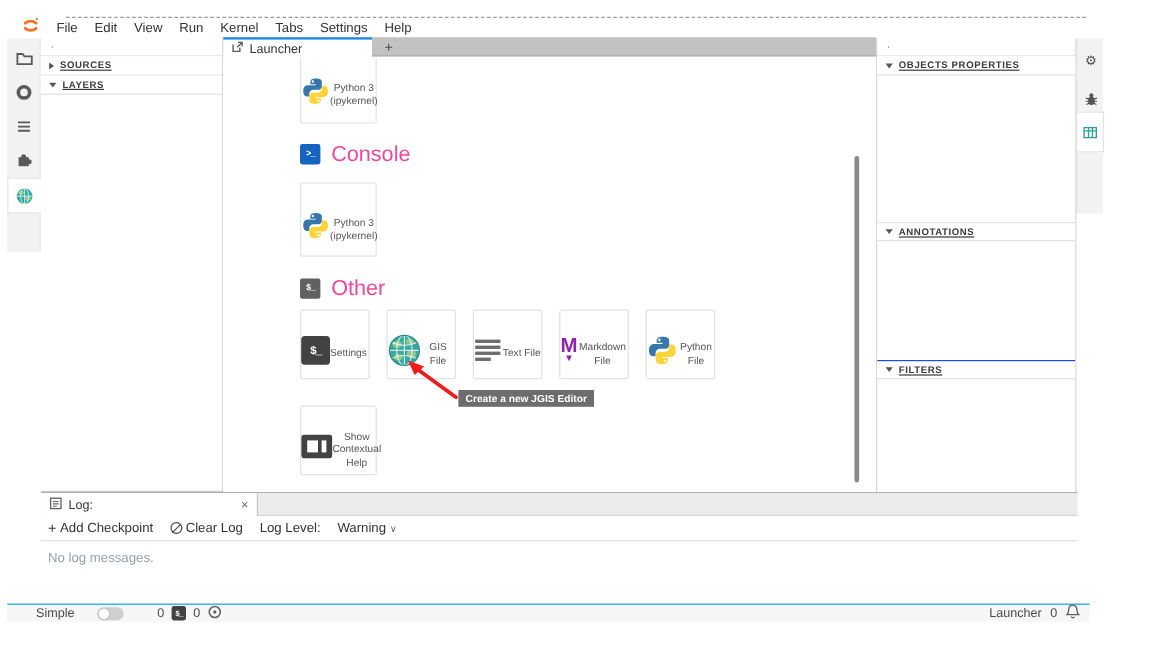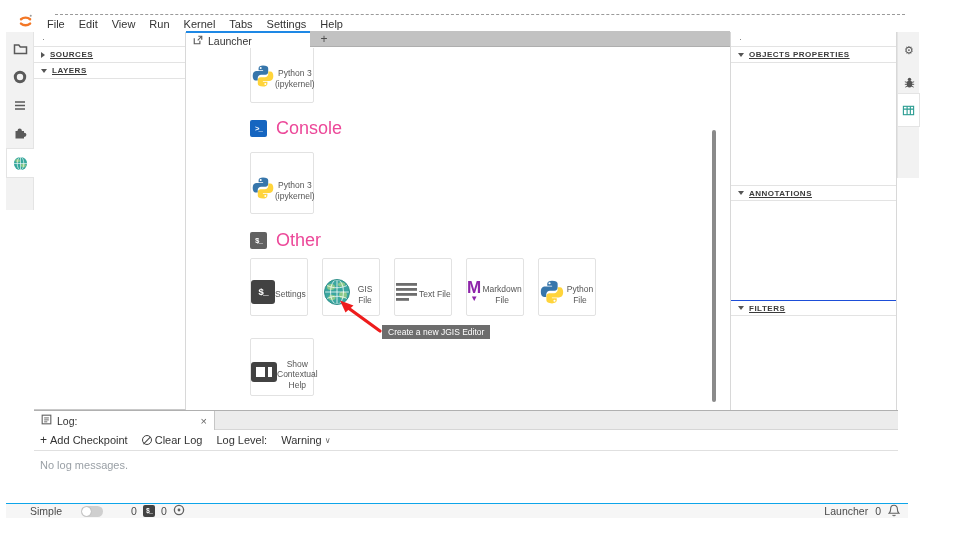--- a/index.html
+++ b/index.html
@@ -44,21 +44,21 @@
   .sec-head .t { font-size:18px; color:#ec4899; }
   .badge-blue { background:#1565c0; }
   .badge-gray { background:#616161; }
   .term-icon { width:24px; height:24px; background:#424242; border-radius:3px; color:#fff; font-family:"Liberation Mono",monospace;
                font-size:9.5px; font-weight:bold; display:flex; align-items:center; justify-content:center; letter-spacing:-1px;}
   .md-icon { display:flex; flex-direction:column; align-items:center; line-height:.75; color:#8e24aa; }
   .md-icon .m { font-size:17px; font-weight:bold; }
   .md-icon .ar { font-size:8px; margin-top:1px; }
   .scroll-thumb { position:absolute; left:526px; top:82px; width:4px; height:272px; background:#8a8a8a; border-radius:2px; }
 
-  .tooltip { position:absolute; left:196px; top:277px; background:#6d6d6d; color:#fff; font-size:8.5px; padding:2px 6px; white-space:nowrap; }
+  .tooltip { position:absolute; left:196px; top:277px; background:#6d6d6d; color:#fff; font-size:8.5px; padding:2px 6px; white-space:nowrap;font-weight:bold; }
 
   
   .log-dock { left:34px; top:410px; width:864px; height:93px; background:#fff; border-top:1px solid #b0b0b0; }
   .log-tabrow { height:19px; background:#ececec; border-bottom:1px solid #d6d6d6; position:relative; }
   .log-tab { position:absolute; left:0; top:0; width:181px; height:19px; background:#fff; border-right:1px solid #c6c6c6;
              display:flex; align-items:center; gap:5px; padding:0 7px; font-size:10.5px; color:#333; }
   .log-tab .x { margin-left:auto; color:#666; font-size:11px; }
   .log-toolbar { height:21px; border-bottom:1px solid #e0e0e0; display:flex; align-items:center; gap:14px; padding-left:6px; font-size:11px; color:#333; background:#fff;}
   .tb-btn { display:flex; align-items:center; gap:3px; }
   .nosign { position:relative; width:10px; height:10px; border:1.2px solid #444; border-radius:50%; display:inline-block; }

